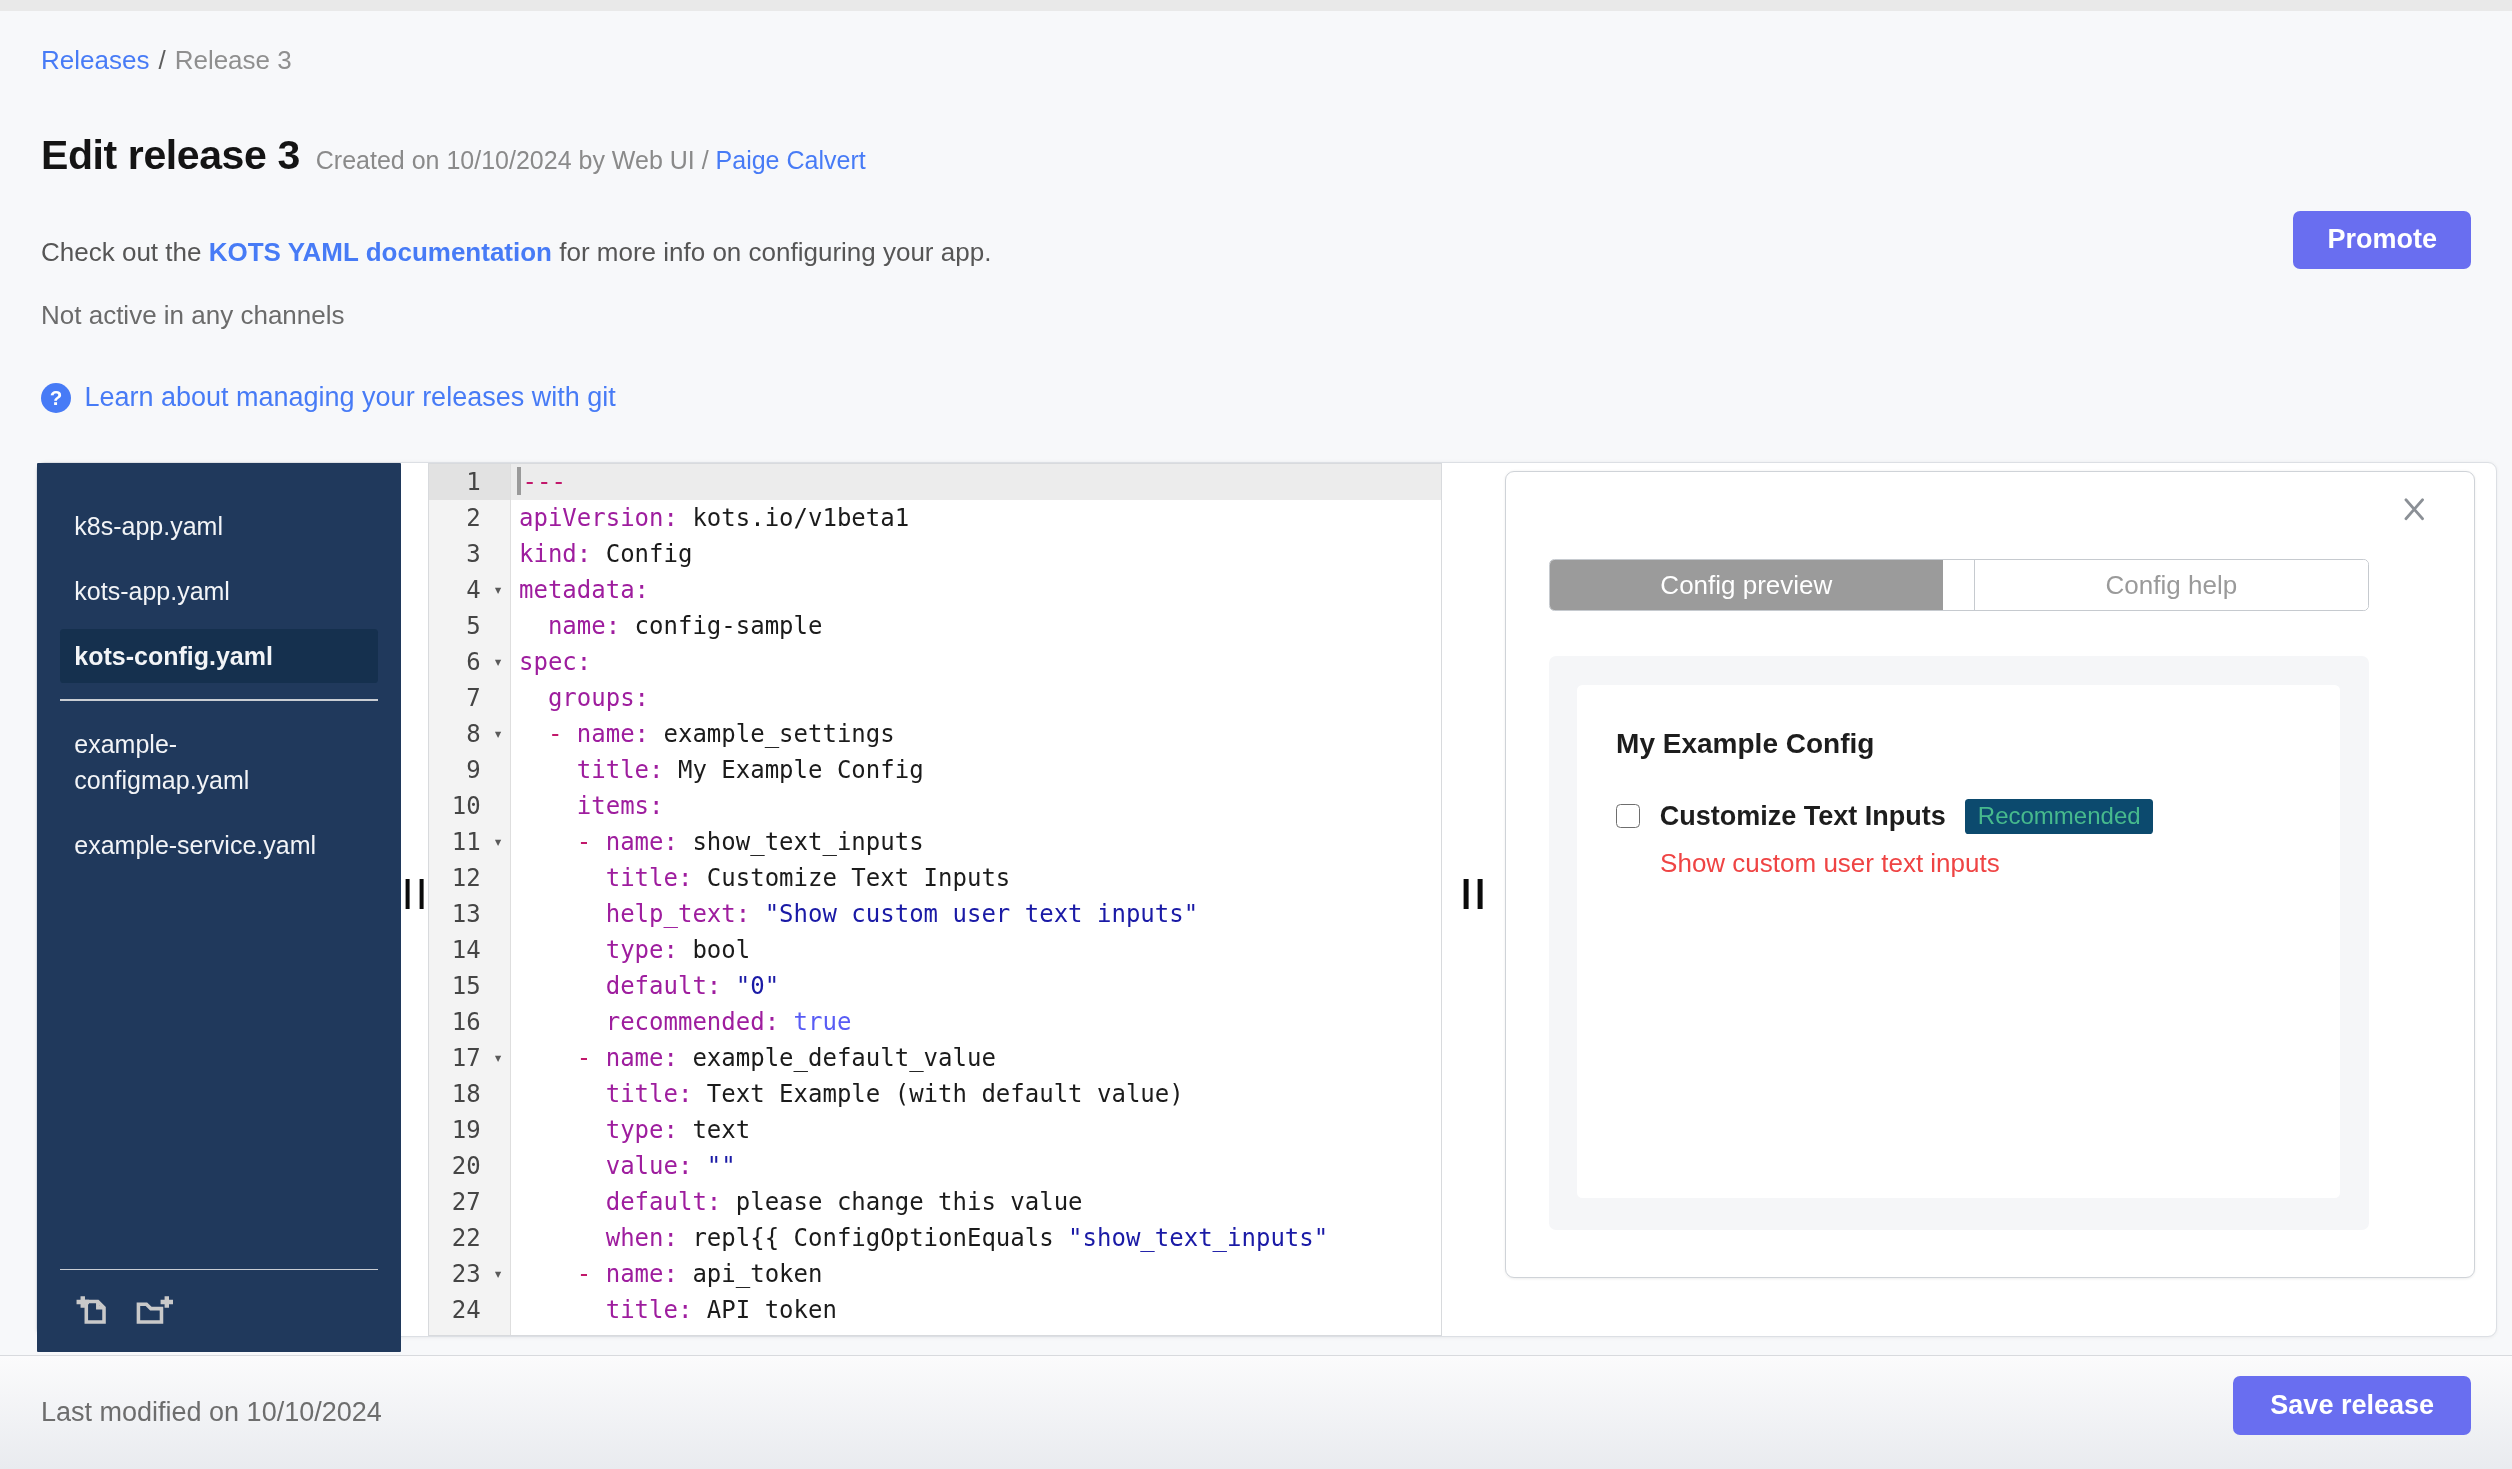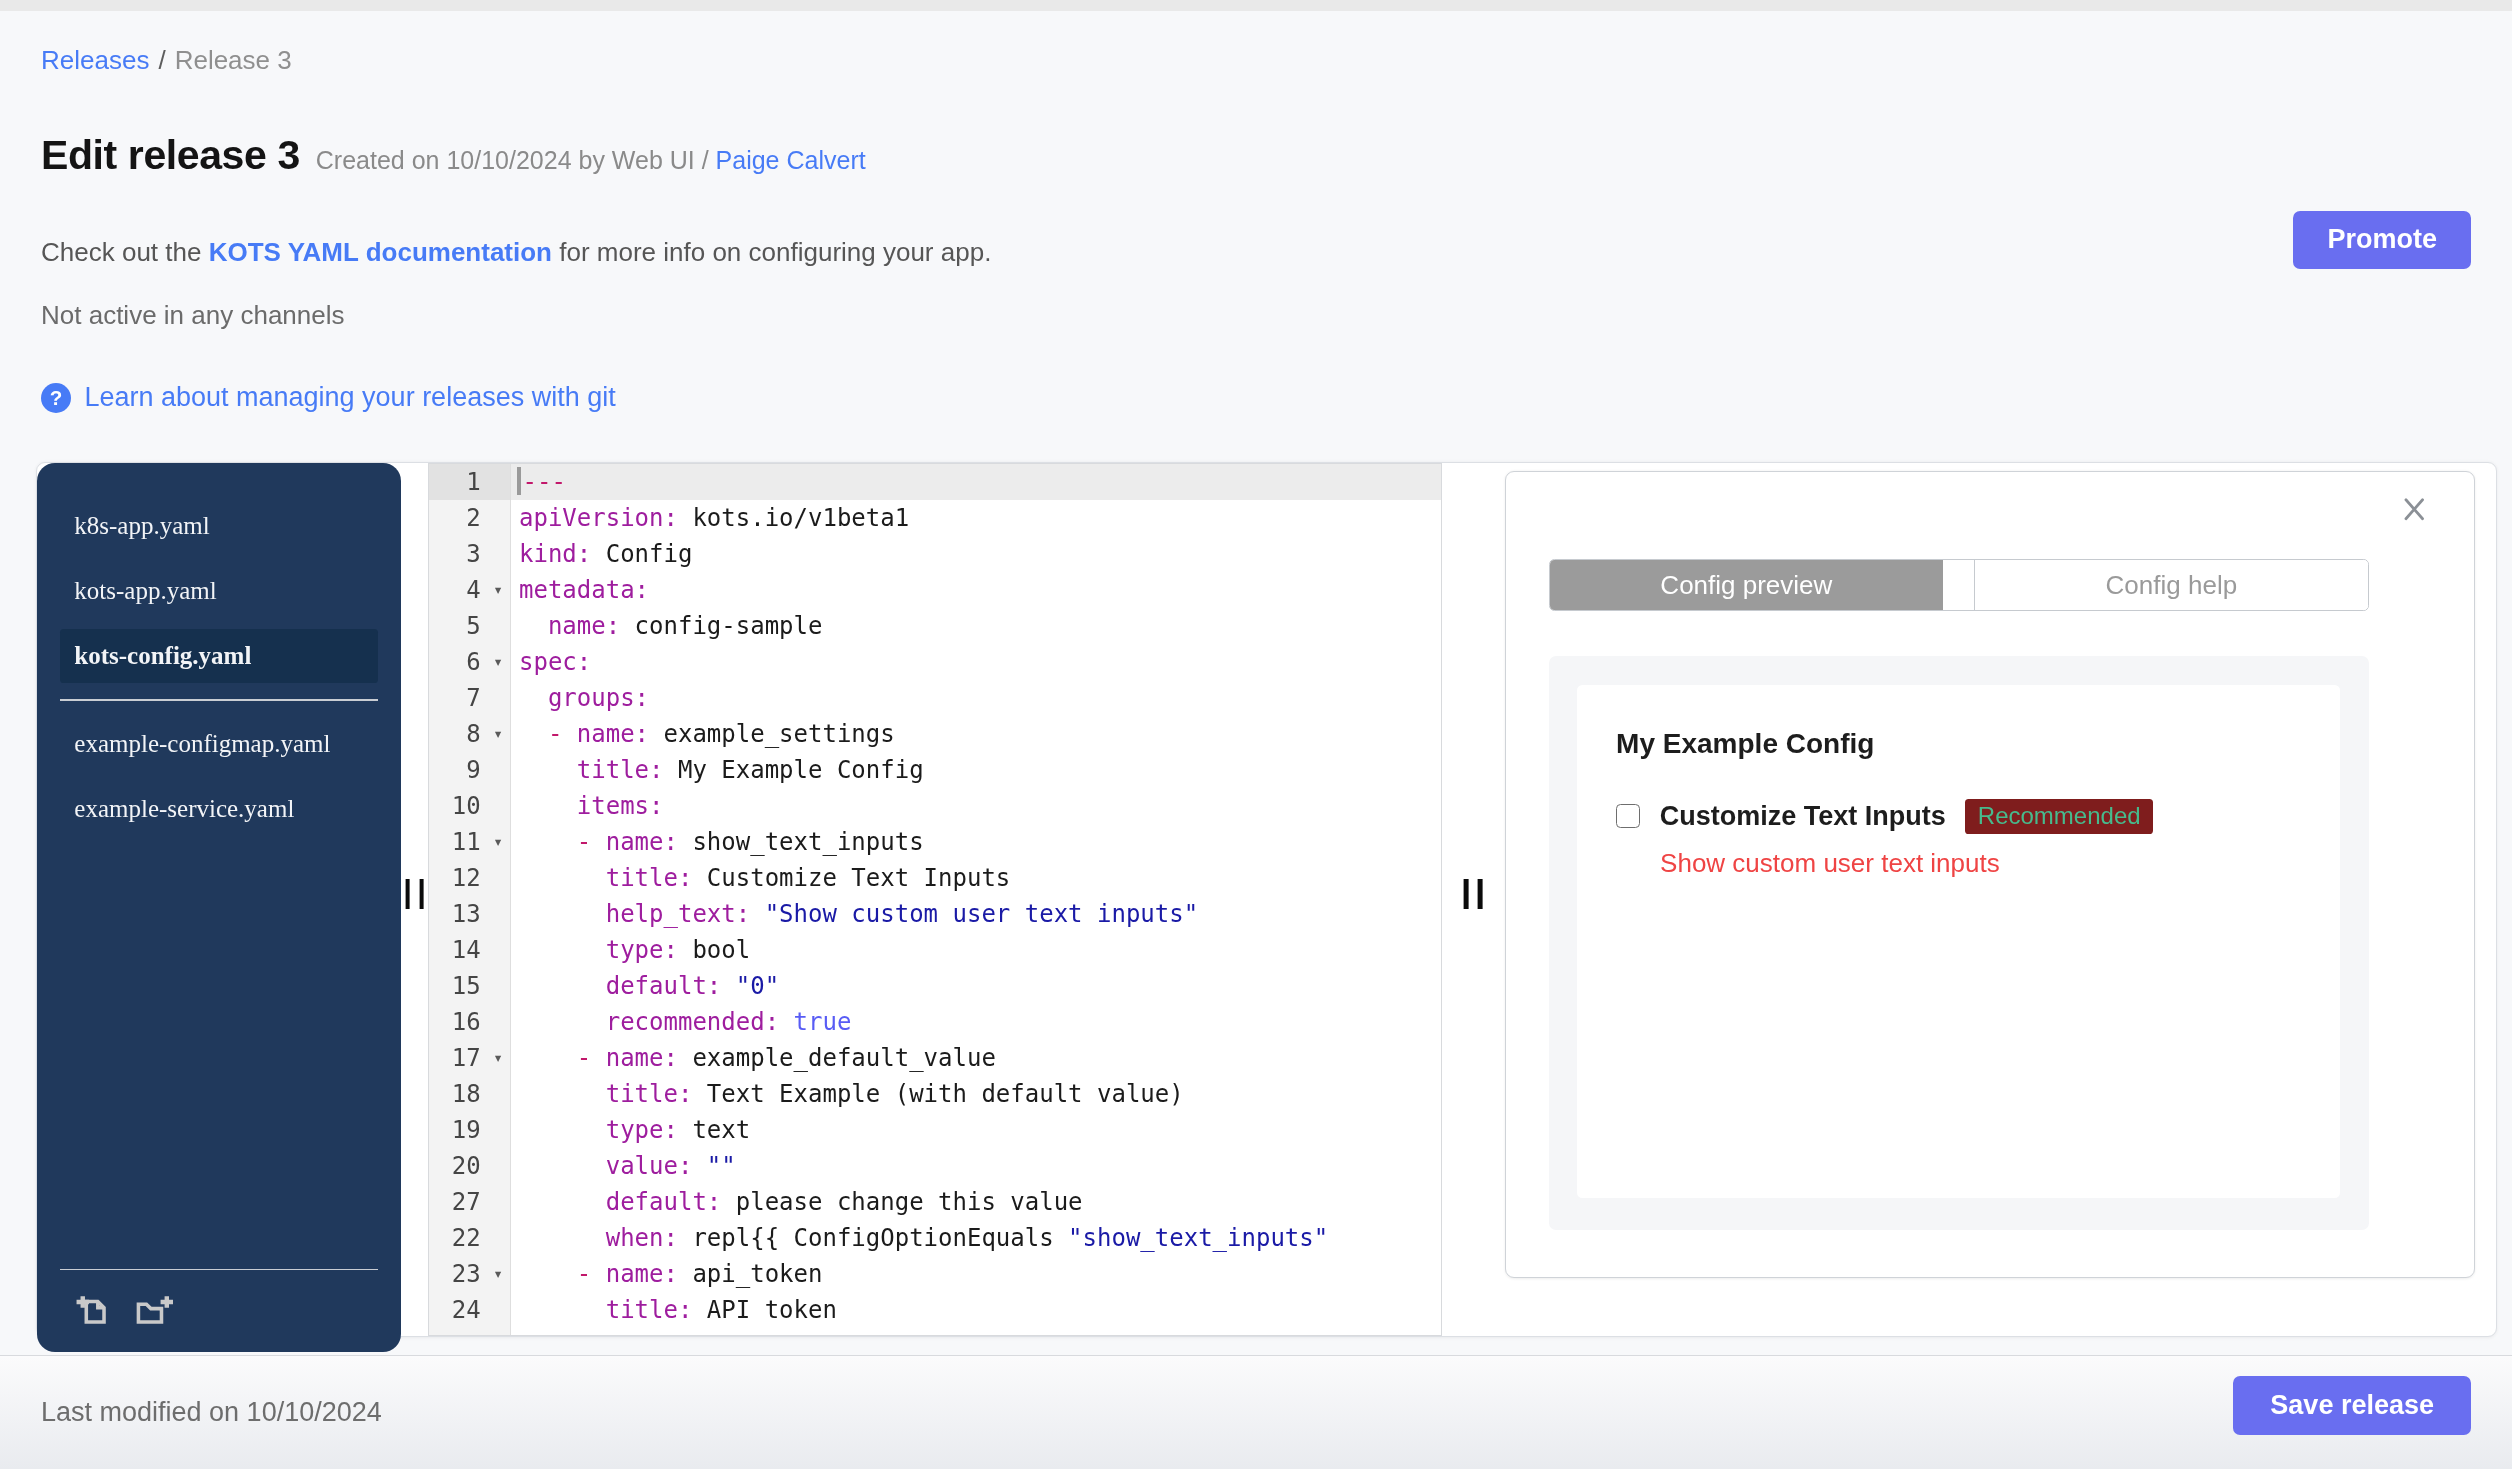--- a/index.html
+++ b/index.html
@@ -46,23 +46,23 @@
   
   .main {
     position:absolute; left:36px; top:462px; width:2461px; height:875px;
     background:#ffffff; border:0.9px solid #dcdfe4; border-radius:9px;
     box-shadow:0 0.9px 3.6px rgba(0,0,0,.06);
     display:flex; align-items:stretch; overflow:visible;
   }
 
   
   .sidebar {
-    width:364px; flex:0 0 364px; background:#20395c; border-radius:18px;
+    width:364px; flex:0 0 364px; background:#20395c; border-radius:1px;
     margin-bottom:-16px; display:flex; flex-direction:column;
-    padding-top:25px; position:relative;font-family:Liberation Serif, serif;
+    padding-top:25px; position:relative;
   }
   .file-item {
     margin:10.7px 23px; padding:9px 30px 9px 14.3px;
     font-size:25px; line-height:1.45; color:#f2f4f7;
     border-radius:3.6px; cursor:pointer; word-wrap:break-word;
   }
   .file-item.selected { background:#15304e; font-weight:700; }
   .side-divider { height:1.8px; background:#c9cdd3; margin:16px 23px; }
   .side-bottom { margin-top:auto; padding:0 23px 23px 23px; }
   .side-bottom .side-divider2 { height:1.8px; background:#c9cdd3; margin-bottom:19.6px; }
@@ -124,21 +124,21 @@
   }
   .preview-white {
     position:absolute; left:28.5px; top:28.5px; width:763px; height:513px;
     background:#fff; border-radius:5.3px; padding:43px 0 0 39px;
   }
   .cfg-heading { font-size:28px; font-weight:700; color:#1d1d1d; }
   .cfg-item-row { display:flex; align-items:center; gap:19.6px; margin-top:39px; }
   .cfg-checkbox { width:24px; height:24px; border:1.8px solid #6e6e6e; border-radius:4.5px;
     background:#fff; cursor:pointer; flex:0 0 24px; }
   .cfg-item-label { font-size:27px; font-weight:700; color:#1d1d1d; }
-  .cfg-badge { font-size:24px; color:#47ba8d; background:#7f1d1d;
+  .cfg-badge { font-size:24px; color:#47ba8d; background:#0c4a6e;
     padding:3.6px 12.5px; border-radius:3.6px; }
   .cfg-help { margin-top:14.3px; padding-left:44px; font-size:26px; color:#ef4444; }
 
   
   .footer {
     position:absolute; left:0; top:1355px; width:100%; height:114px;
     border-top:0.9px solid #d8dade;
     background:linear-gradient(#fbfbfc, #e9ebef);
   }
   .last-modified { position:absolute; left:41px; top:41px; font-size:27px; color:#6d6d6d; }

